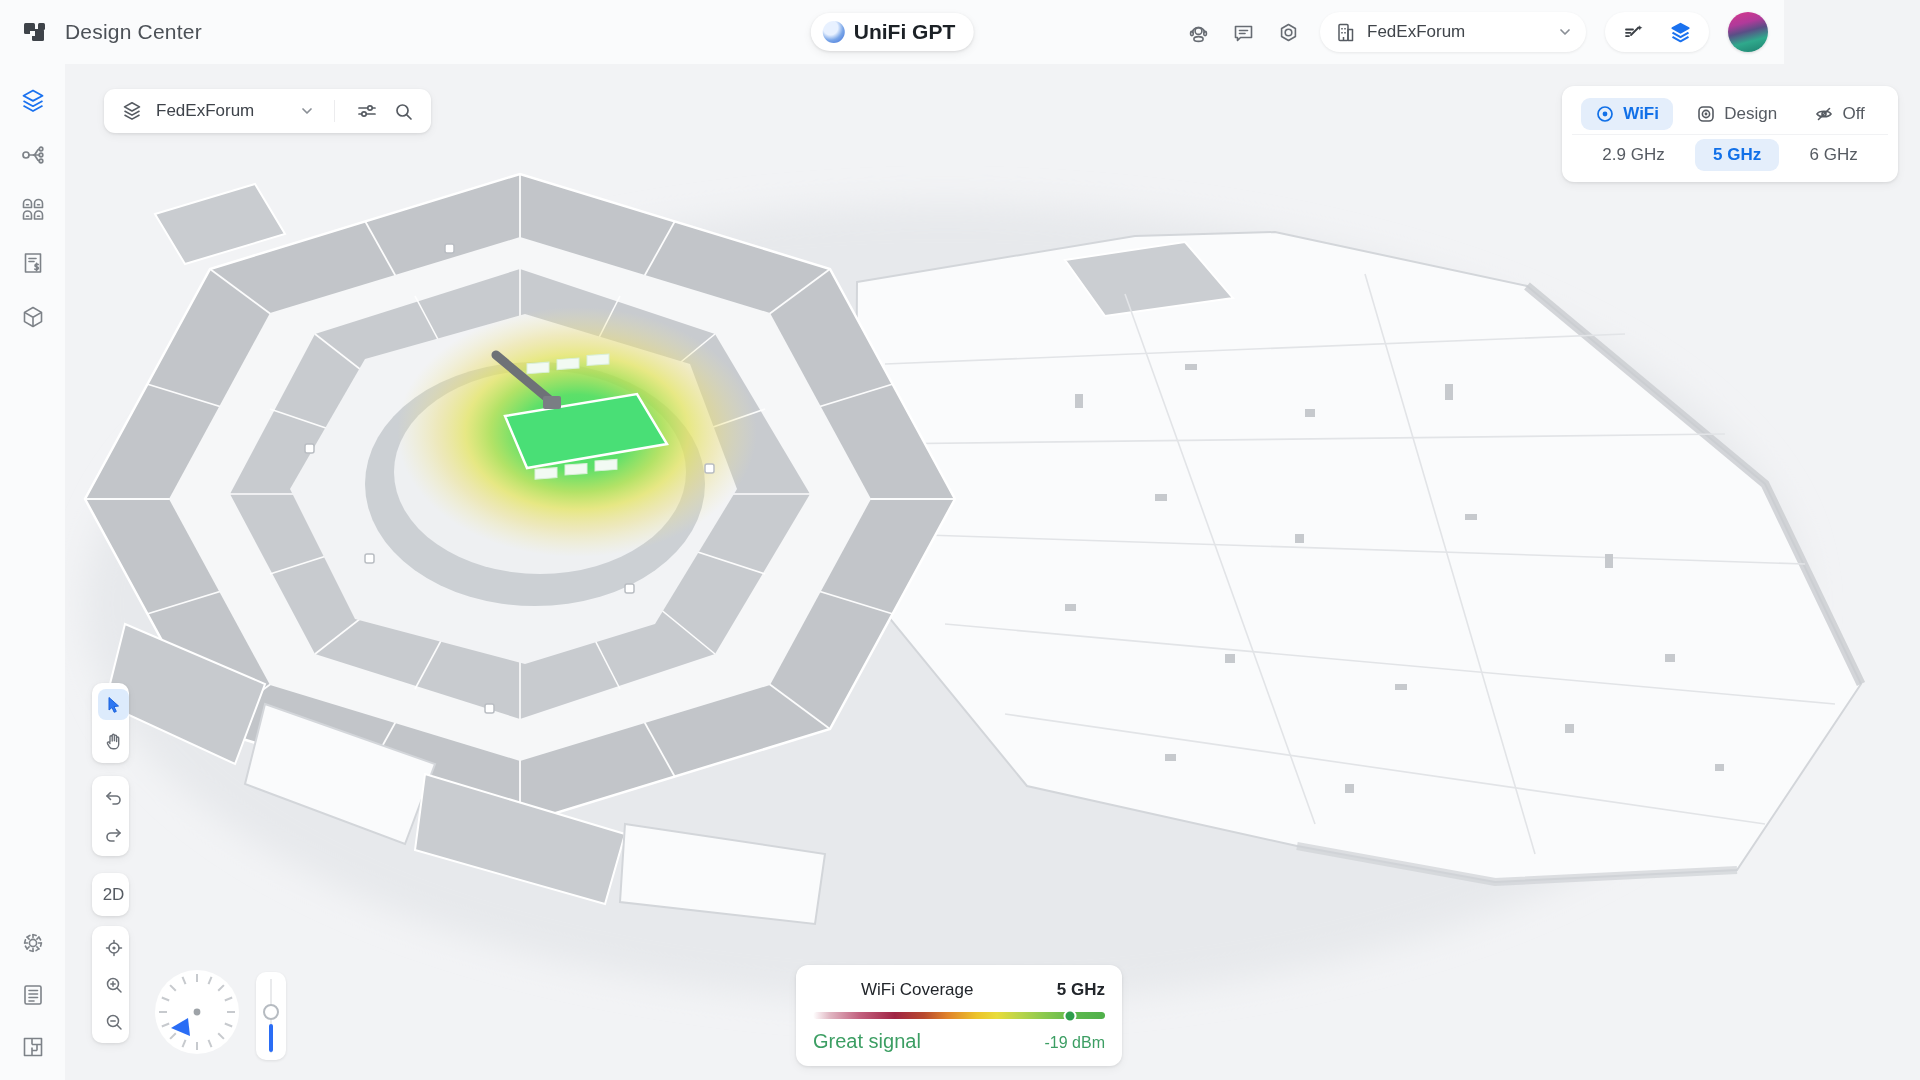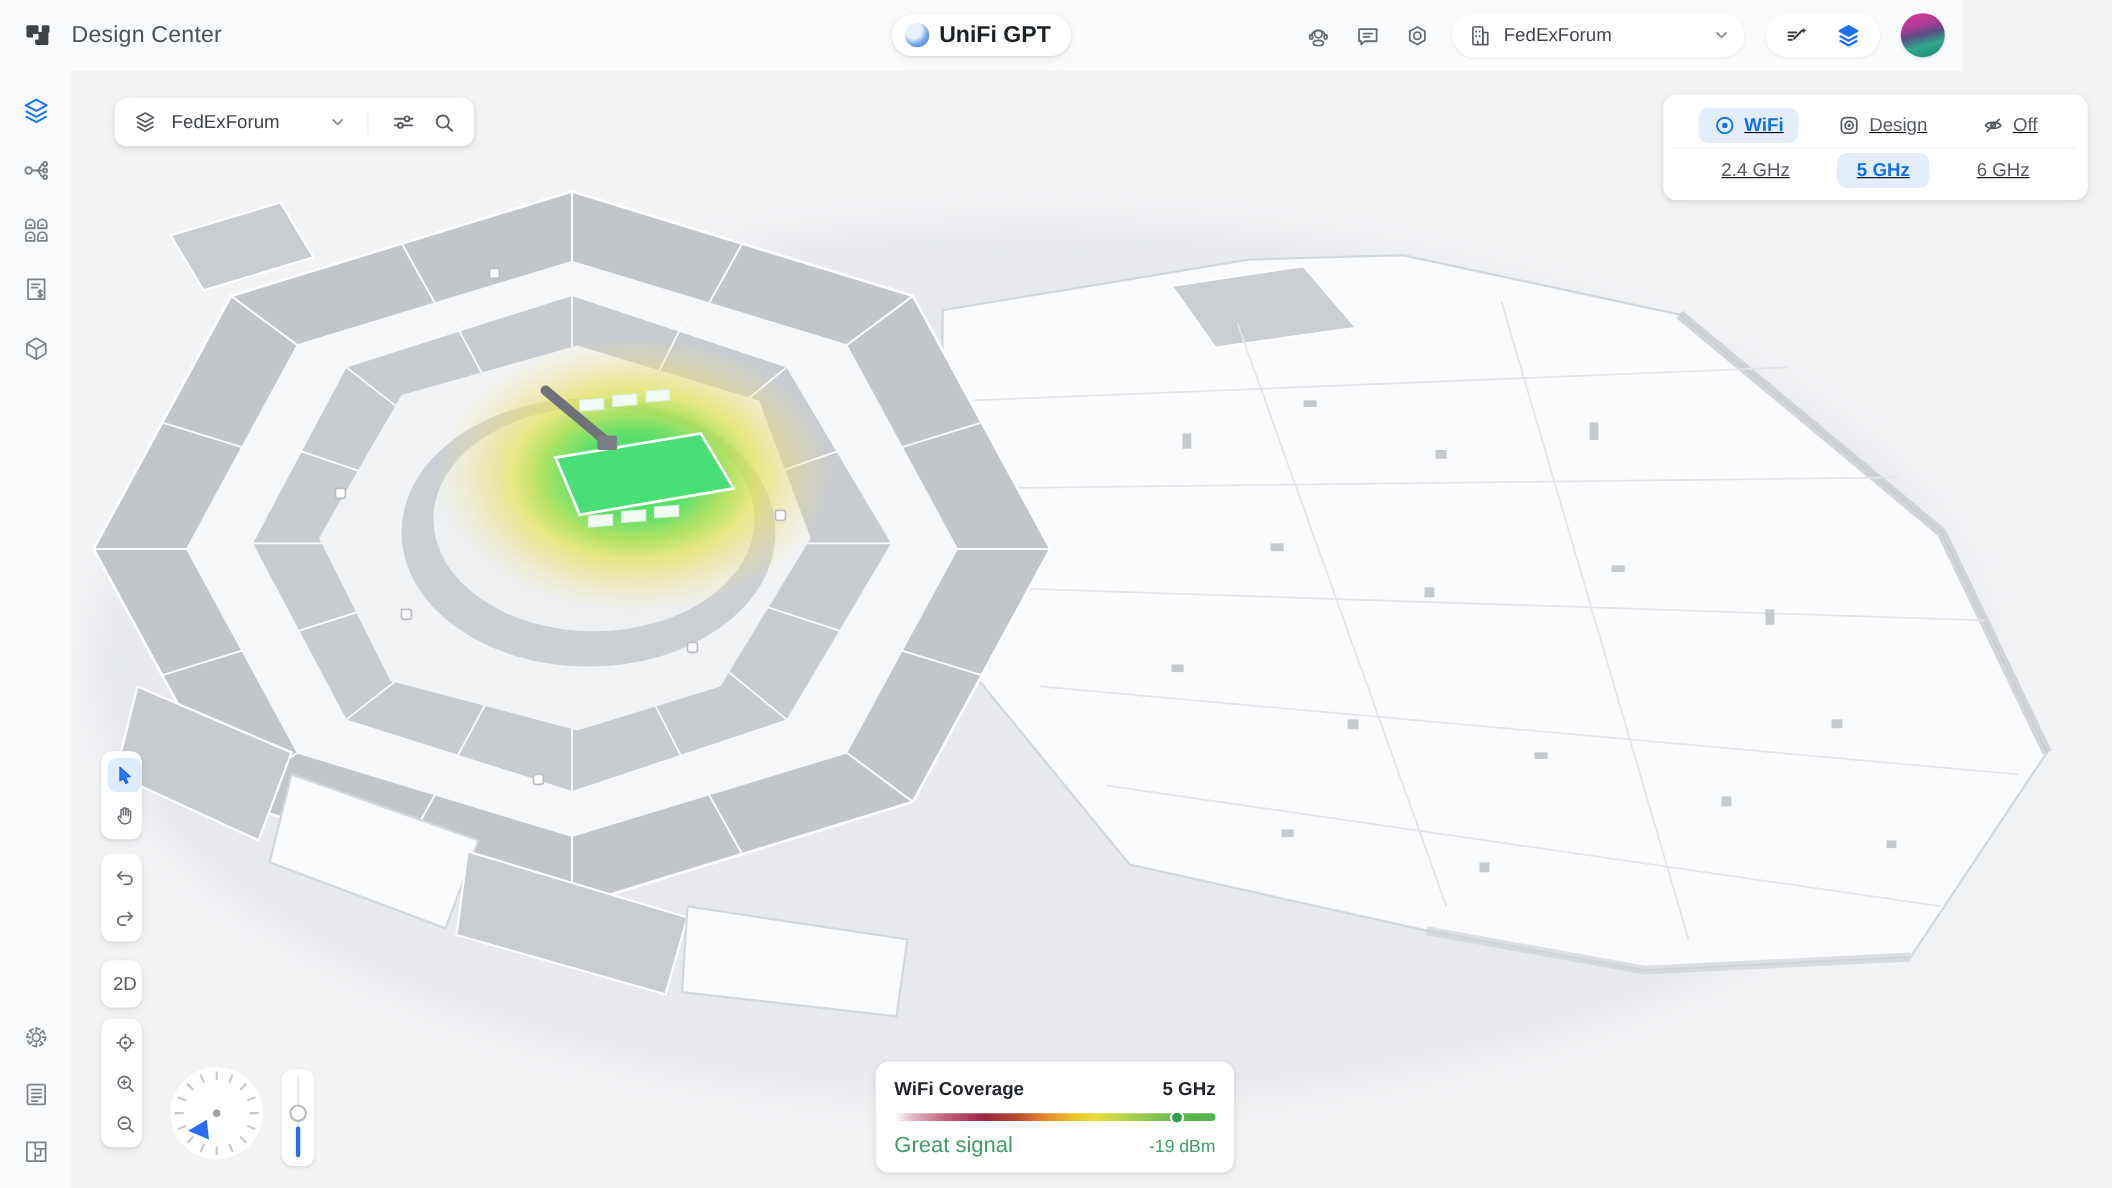--- a/index.html
+++ b/index.html
@@ -48,21 +48,21 @@
     box-shadow:0 1px 3px rgba(0,0,0,.09),0 3px 10px rgba(0,0,0,.05); }
 
   
   .floorplan-bar { left:39px; top:25px; height:44px; display:flex; align-items:center;
     padding:0 16px; gap:12px; border-radius:11px; }
   .fp-label { font-size:17px; color:#3e434a; margin-right:34px; }
   .v-div { width:1px; height:22px; background:#ececee; margin:0 8px; }
   .bar-icon { width:24px; height:24px; display:flex; align-items:center; justify-content:center; cursor:pointer; }
 
   
-  .vis-panel { right:22px; top:22px; width:386px; border-radius:12px; padding:8px 10px;text-decoration:underline; }
+  .vis-panel { right:22px; top:22px; width:336px; border-radius:12px; padding:8px 10px; }
   .vis-row { display:flex; align-items:center; height:40px; }
   .vis-row + .vis-row { border-top:1px solid #f1f2f4; }
   .mode-item { display:flex; align-items:center; gap:8px; font-size:17px; color:#565b62;
     padding:6px 14px; border-radius:9px; cursor:pointer; }
   .mode-item.selected { background:#e4eefb; color:#1170e8; font-weight:bold; }
   .band-item { font-size:17px; color:#565b62; padding:6px 18px; border-radius:9px; cursor:pointer; }
   .band-item.selected { background:#e4eefb; color:#1170e8; font-weight:bold; }
   .spread { flex:1; }
 
   
@@ -79,21 +79,21 @@
     border-radius:10px; box-shadow:0 1px 3px rgba(0,0,0,.09); cursor:pointer; }
   .tilt-track { position:absolute; left:50%; top:7px; bottom:7px; width:2px; margin-left:-1px; background:#e9eaec; }
   .tilt-handle { position:absolute; left:50%; top:32px; width:16px; height:16px; margin-left:-8px;
     background:#fff; border:2px solid #b6bbc1; border-radius:50%; }
   .tilt-fill { position:absolute; left:50%; top:52px; height:28px; width:4px; margin-left:-2px;
     background:#2a6df5; border-radius:2px; }
 
   
   .coverage { left:731px; top:901px; width:326px; padding:15px 17px 13px; border-radius:12px; }
   .cov-row { display:flex; align-items:baseline; }
-  .cov-title { font-size:17px; font-weight:bold; color:#22262b; flex:1; }
+  .cov-title { font-size:17px; font-weight:normal; color:#22262b; flex:1;margin-left:48px; }
   .cov-band { font-size:17px; font-weight:bold; color:#22262b; }
   .cov-bar { position:relative; height:7px; border-radius:4px; margin:12px 0 11px;
     background:linear-gradient(90deg,
       rgba(232,195,205,0) 0%, #dfb4c0 6%, #c2607e 16%, #a02444 28%, #b84a2e 38%,
       #e0822a 46%, #ecc32a 56%, #e8dc3a 63%, #b8d44a 71%, #8cc94e 79%, #5cb84e 90%, #4fb04a 100%); }
   .cov-dot { position:absolute; top:50%; left:88%; width:13px; height:13px;
     transform:translate(-50%,-50%); background:#2f9e4d; border:2.5px solid #fff; border-radius:50%; }
   .cov-quality { font-size:20px; color:#3c9e63; flex:1; }
   .cov-dbm { font-size:16px; color:#3c9e63; }
 
@@ -445,21 +445,21 @@
           <path d="M3 10 c2.2 -3.6 11.8 -3.6 14 0 c-2.2 3.6 -11.8 3.6 -14 0 z"></path>
           <circle cx="10" cy="10" r="2"></circle>
             <line x1="4.5" y1="15.5" x2="15.5" y2="4.5"></line>
         </svg>
         <span>Off</span>
       </div>
       <div class="spread"></div>
     </div>
     <div class="vis-row">
       <div class="spread"></div>
-      <div class="band-item">2.4 GHz</div>
+      <div class="band-item">2.9 GHz</div>
       <div class="spread"></div>
       <div class="band-item selected">5 GHz</div>
       <div class="spread"></div>
       <div class="band-item">6 GHz</div>
       <div class="spread"></div>
     </div>
   </div>
 
   <div class="fcard tool-card" style="top:619px">
     <div class="tool-btn selected">

